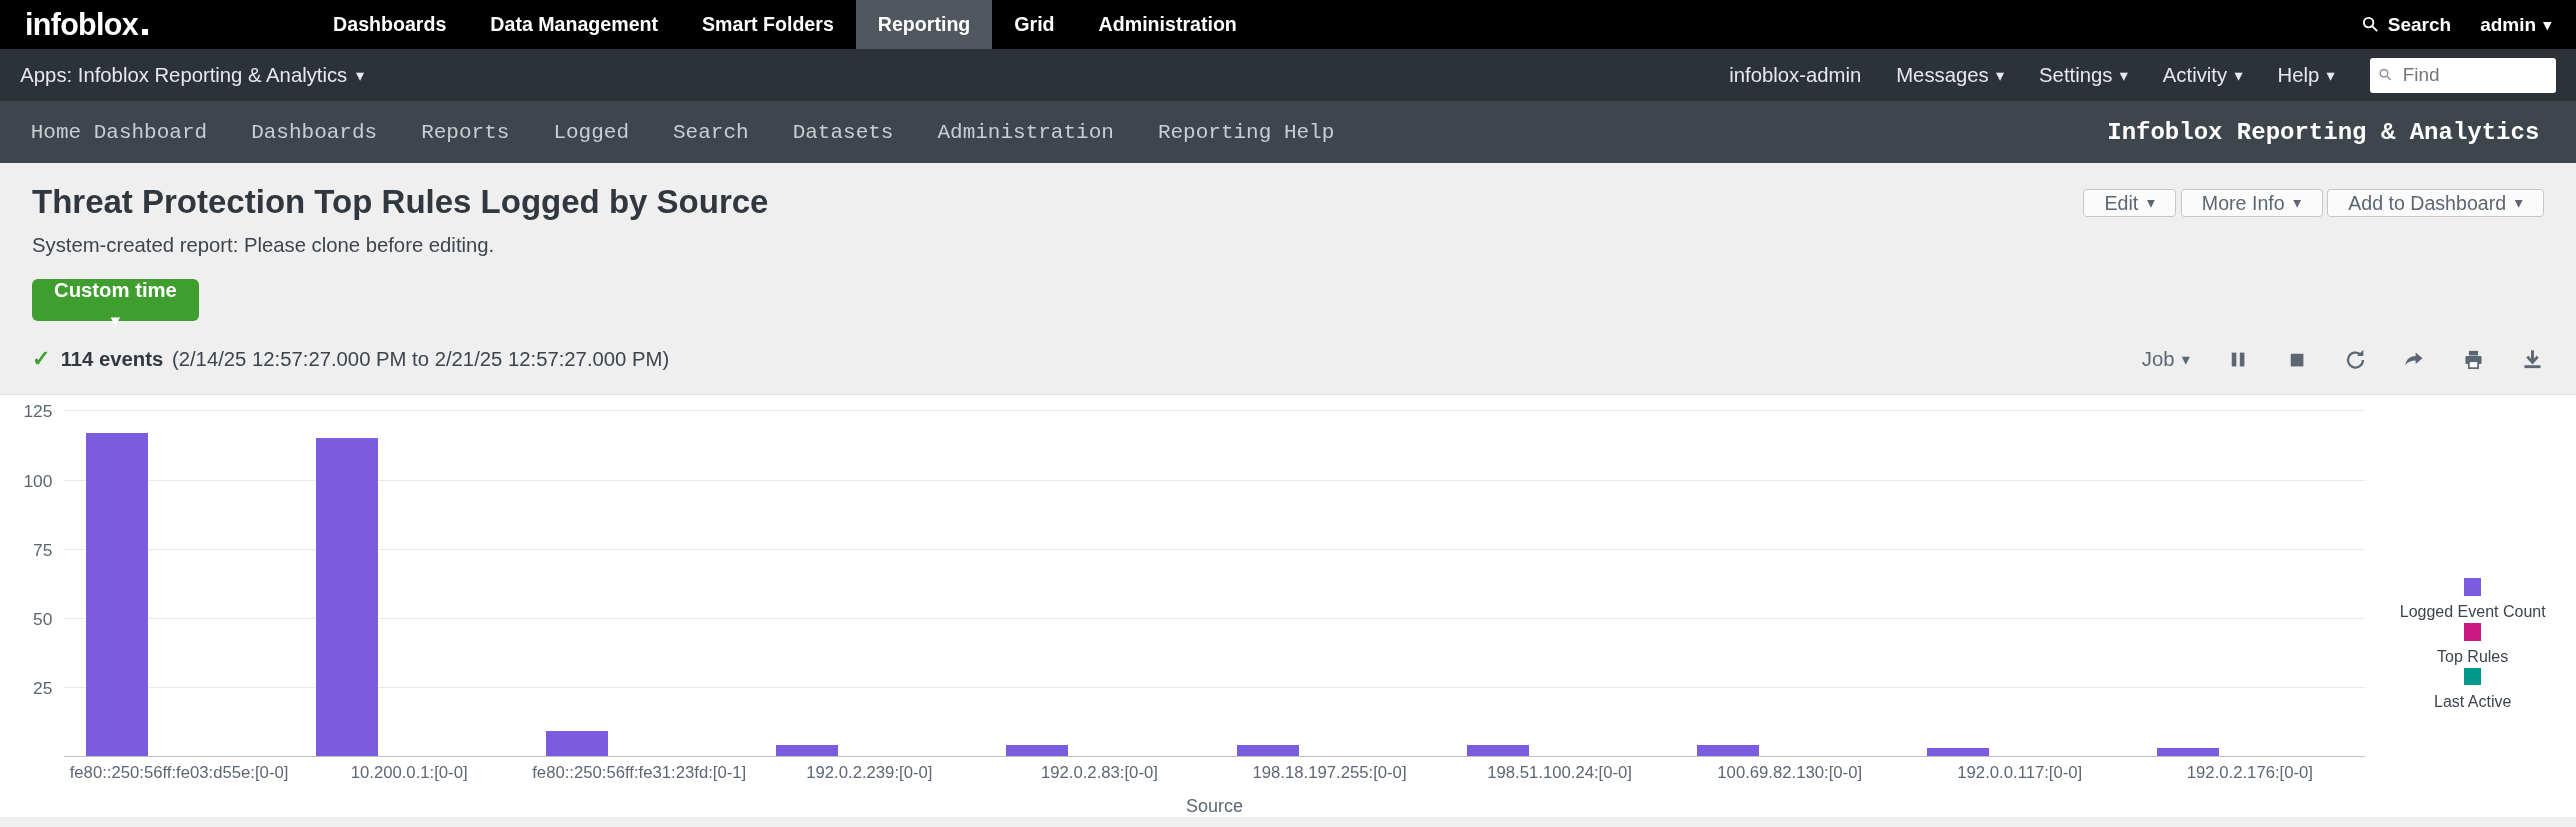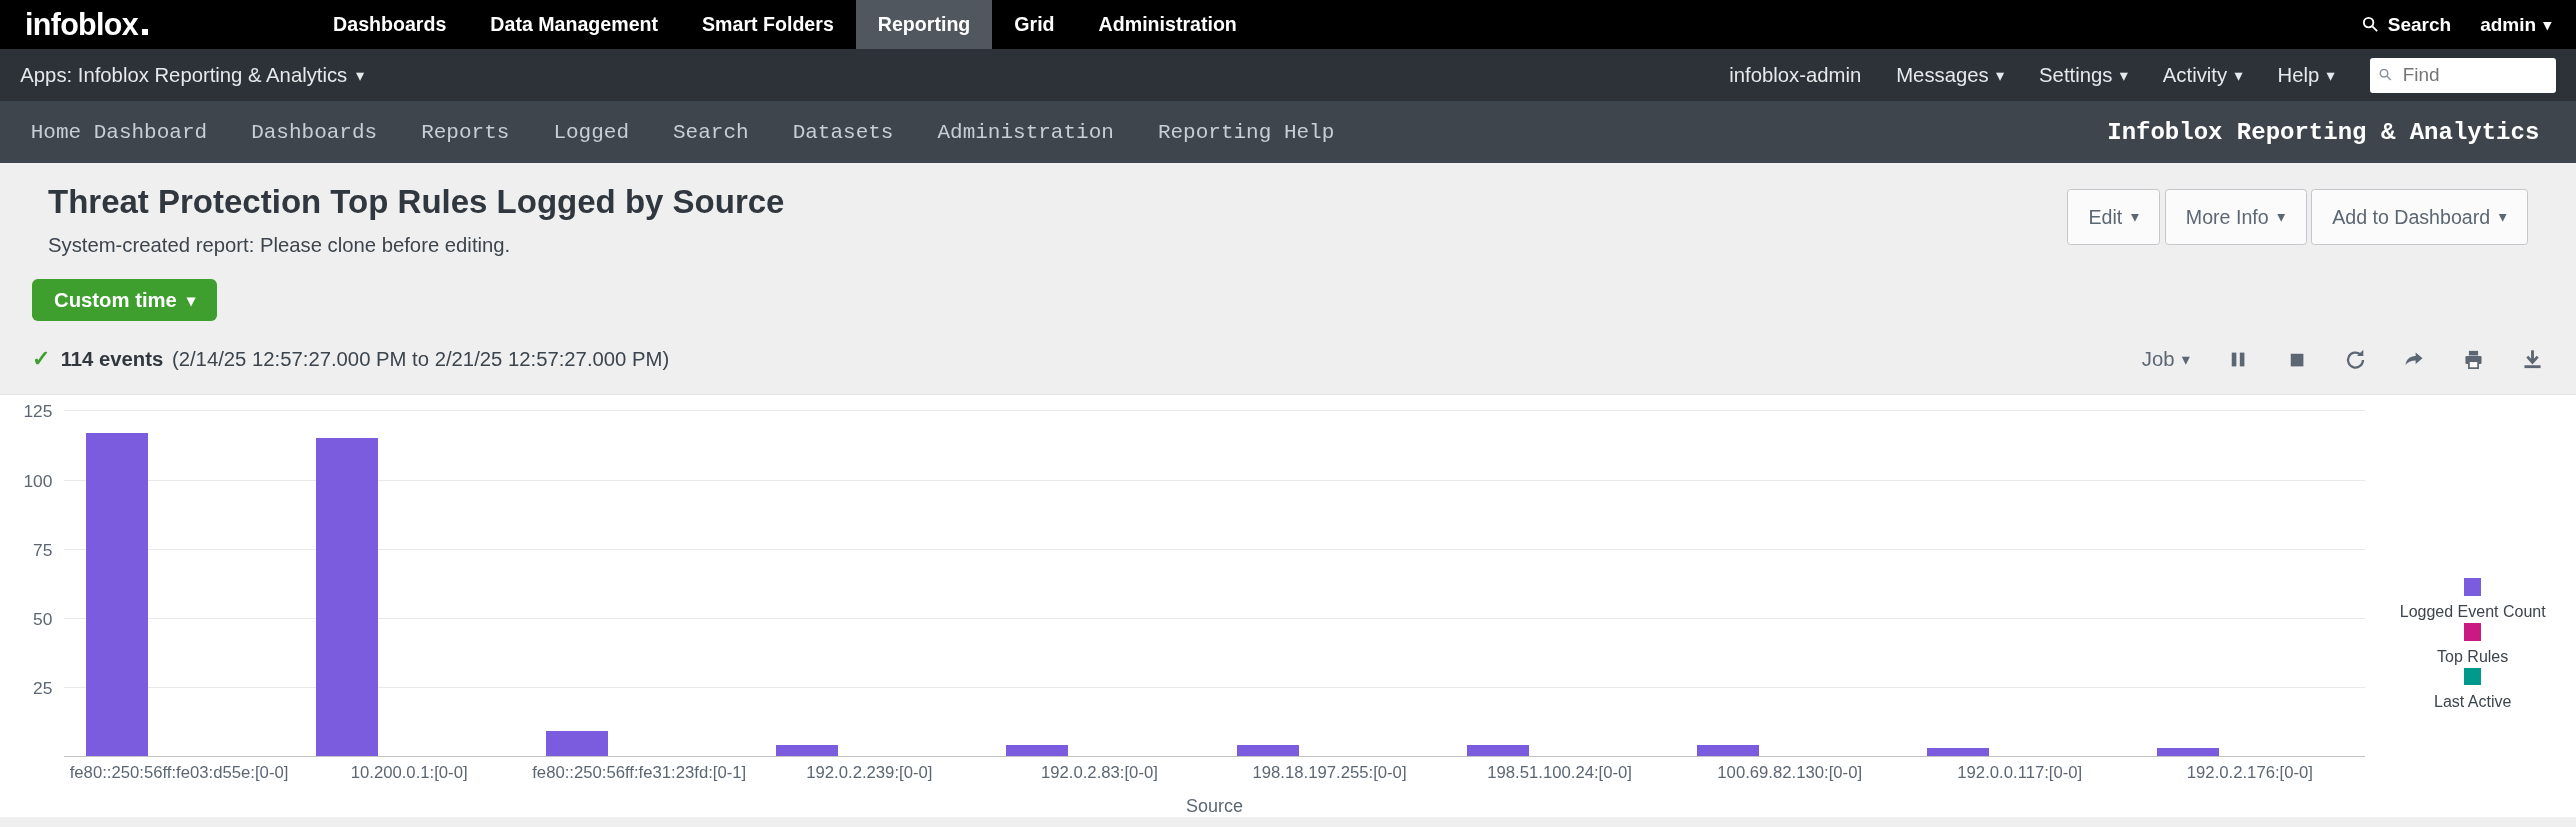--- a/index.html
+++ b/index.html
@@ -50,35 +50,36 @@
   
   .subnav { height: 62px; background: #3e454d; display: flex; align-items: center; padding: 0 8.7px; font-family: Liberation Mono, monospace; }
   .subnav-item {
     padding: 0 22px; font-size: 21px; color: #c9ced4; height: 100%;
     display: flex; align-items: center; cursor: pointer;
   }
   .subnav-title { margin-left: auto; margin-right: 28px; color: #fff; font-weight: bold; font-size: 24px; }
 
   
   .content { padding-top: 20.3px; }
-  .report-header { display: flex; align-items: flex-start; padding: 0 48px; }
+  .report-header { display: flex; align-items: flex-start; padding: 0 32px; }
   .report-title { font-size: 33px; font-weight: bold; color: #31373e; }
   .report-subtitle { font-size: 20.3px; color: #3c444d; margin-top: 13px; }
   .header-actions { margin-left: auto; display: flex; gap: 4.4px; margin-top: 5.8px; }
   .action-btn {
     background: #fbfbfb; border: 0.7px solid #c3c6ca; border-radius: 3.6px;
-    height: 56px; padding: 0 20.3px; font-size: 19.6px; color: #5c6773;
+    height: 28px; padding: 0 20.3px; font-size: 19.6px; color: #5c6773;
     display: flex; align-items: center; gap: 8.7px; cursor: pointer;
   }
   .time-row { padding: 0 32px; margin-top: 22px; }
   .green-btn {
     background: #3e9e2e; color: #fff; font-weight: bold; font-size: 20.3px;
     border: none; border-radius: 5.8px; height: 42px; padding: 0 22px;
     display: inline-flex; align-items: center; gap: 10.2px; cursor: pointer;
     font-family: "Liberation Sans", sans-serif;
+    flex-direction: column;
   }
   .events-row { display: flex; align-items: center; padding: 0 32px; margin-top: 25px; font-size: 20.3px; color: #3c444d; }
   .check { color: #3e9e2e; font-size: 22px; margin-right: 10.2px; font-weight: bold; }
   .events-count { font-weight: bold; color: #31373e; margin-right: 8.7px; }
   .job-toolbar { margin-left: auto; display: flex; align-items: center; gap: 36px; color: #5c6773; }
   .job-label { display: flex; align-items: center; gap: 7.3px; cursor: pointer; }
   .icon-btn { cursor: pointer; display: flex; align-items: center; }
   .icon-btn svg { width: 23px; height: 23px; }
 
   

